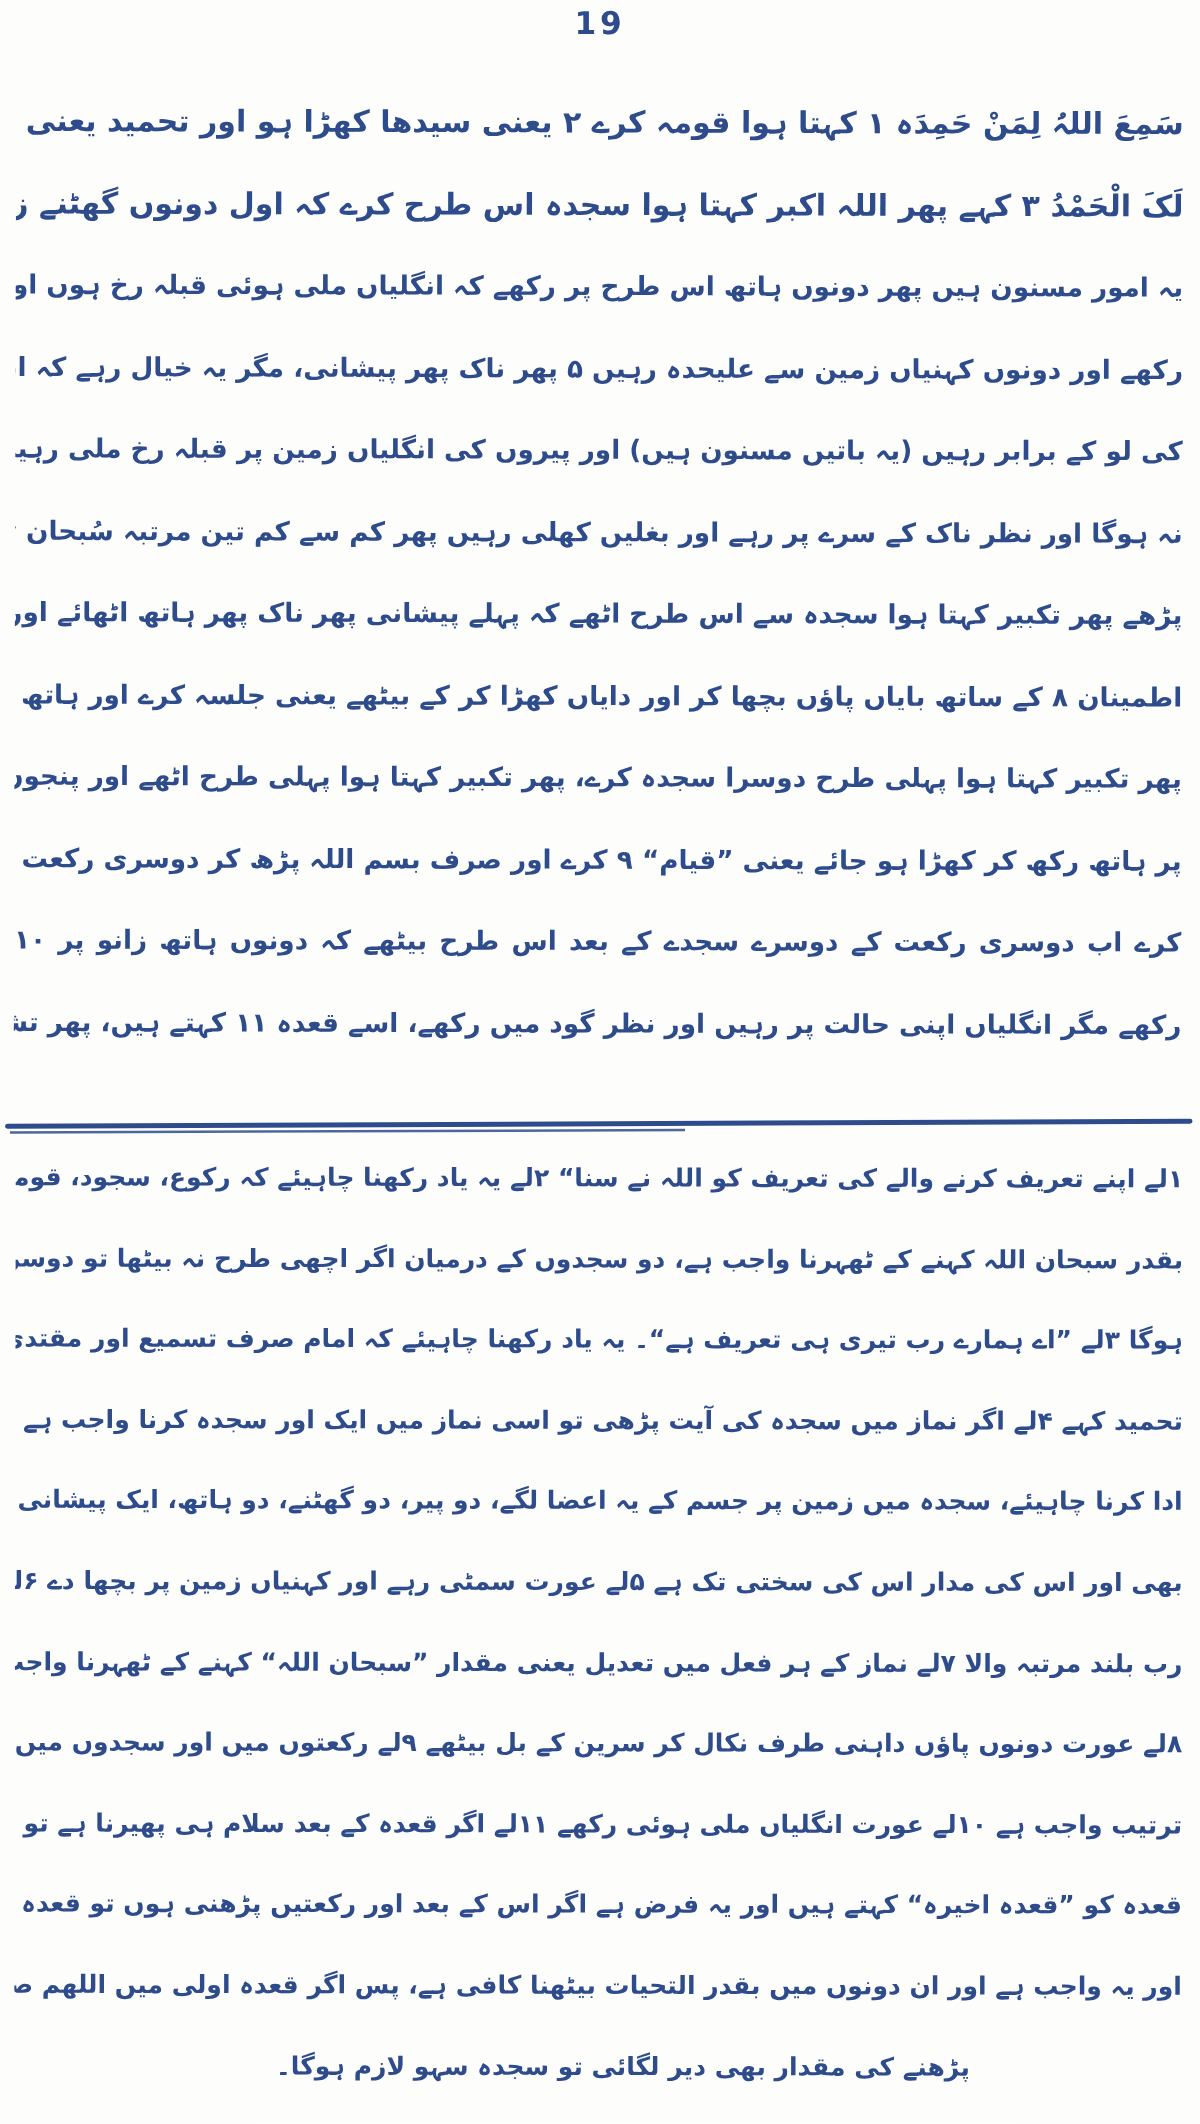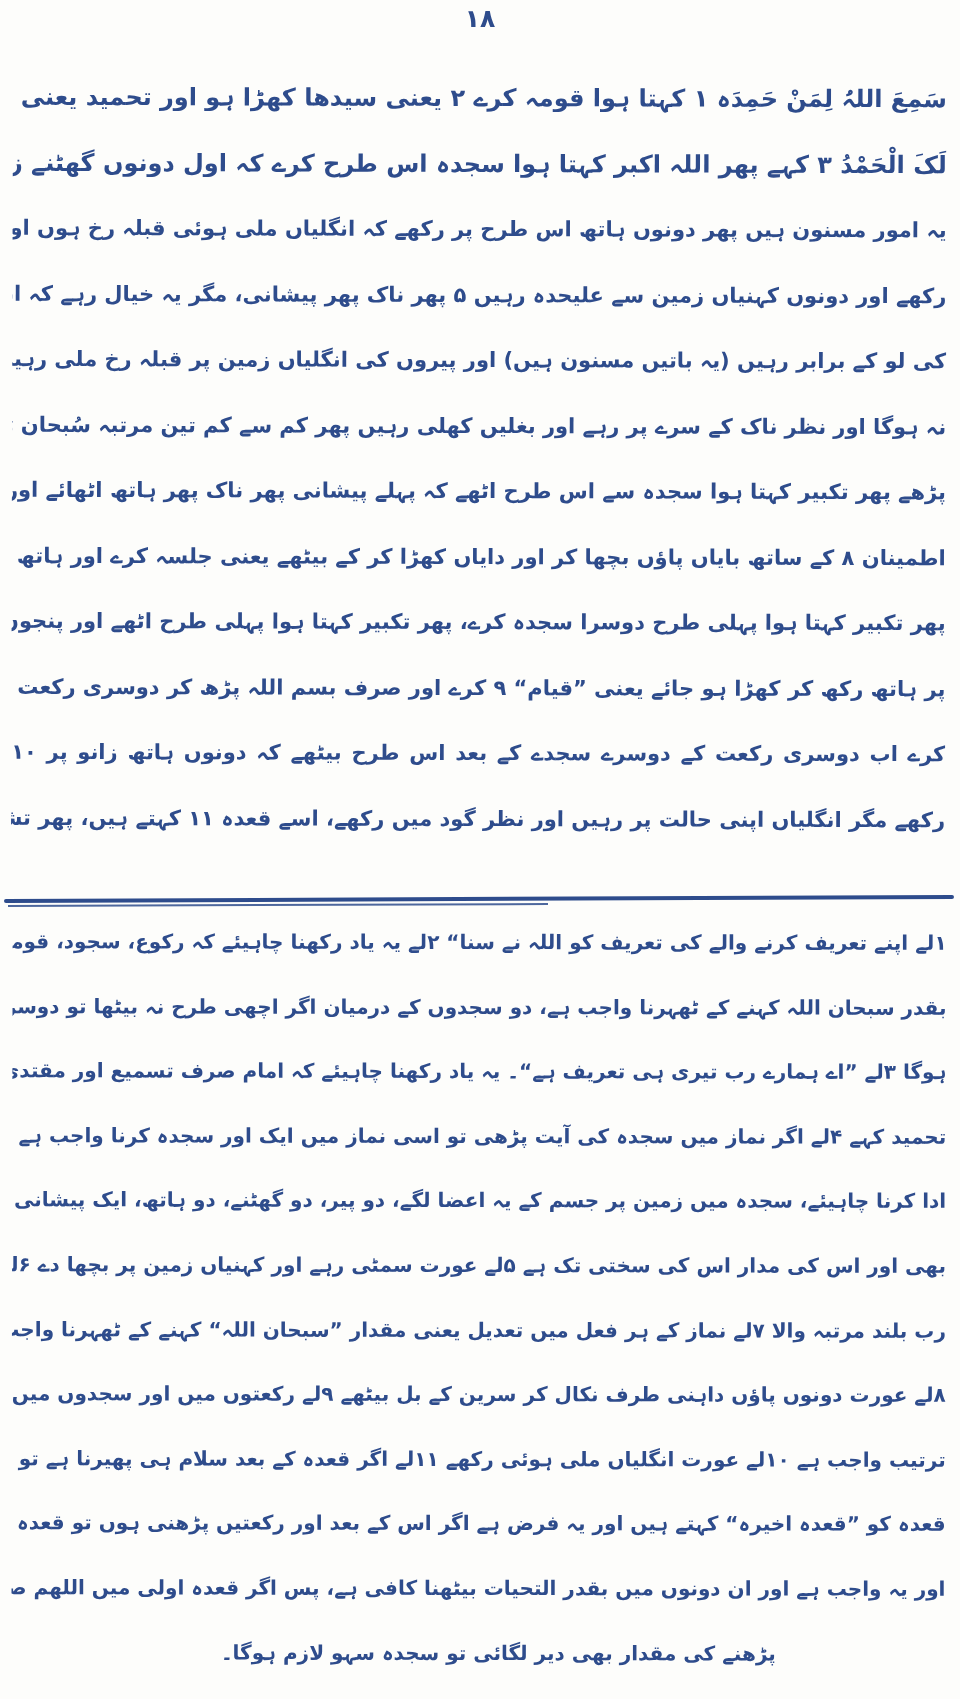--- a/index.html
+++ b/index.html
@@ -89,21 +89,21 @@
     text-align-last: center;
     padding-right: 140px;
     padding-left: 180px;
   }
 </style>
 </head>
 <body>
 
 <div class="page">
 
-  <div class="page-number">۱۸</div>
+  <div class="page-number">19</div>
 
   <div class="main-text">
     <div class="line">سَمِعَ اللہُ لِمَنْ حَمِدَہ ۱ کہتا ہوا قومہ کرے ۲ یعنی سیدھا کھڑا ہو اور تحمید یعنی رَبَّنَا</div>
     <div class="line">لَکَ الْحَمْدُ ۳ کہے پھر اللہ اکبر کہتا ہوا سجدہ اس طرح کرے کہ اول دونوں گھٹنے زمین پر رکھے</div>
     <div class="line">یہ امور مسنون ہیں پھر دونوں ہاتھ اس طرح پر رکھے کہ انگلیاں ملی ہوئی قبلہ رخ ہوں اور پیٹ رانوں سے جدا</div>
     <div class="line">رکھے اور دونوں کہنیاں زمین سے علیحدہ رہیں ۵ پھر ناک پھر پیشانی، مگر یہ خیال رہے کہ انگوٹھے کان</div>
     <div class="line">کی لو کے برابر رہیں (یہ باتیں مسنون ہیں) اور پیروں کی انگلیاں زمین پر قبلہ رخ ملی رہیں، اکھڑ جائیں گی تو سجدہ</div>
     <div class="line">نہ ہوگا اور نظر ناک کے سرے پر رہے اور بغلیں کھلی رہیں پھر کم سے کم تین مرتبہ سُبحان رَبِّیَ الاعلی ۶</div>
     <div class="line">پڑھے پھر تکبیر کہتا ہوا سجدہ سے اس طرح اٹھے کہ پہلے پیشانی پھر ناک پھر ہاتھ اٹھائے اور پھر</div>
     <div class="line">اطمینان ۸ کے ساتھ بایاں پاؤں بچھا کر اور دایاں کھڑا کر کے بیٹھے یعنی جلسہ کرے اور ہاتھ زانو پر رکھے</div>

